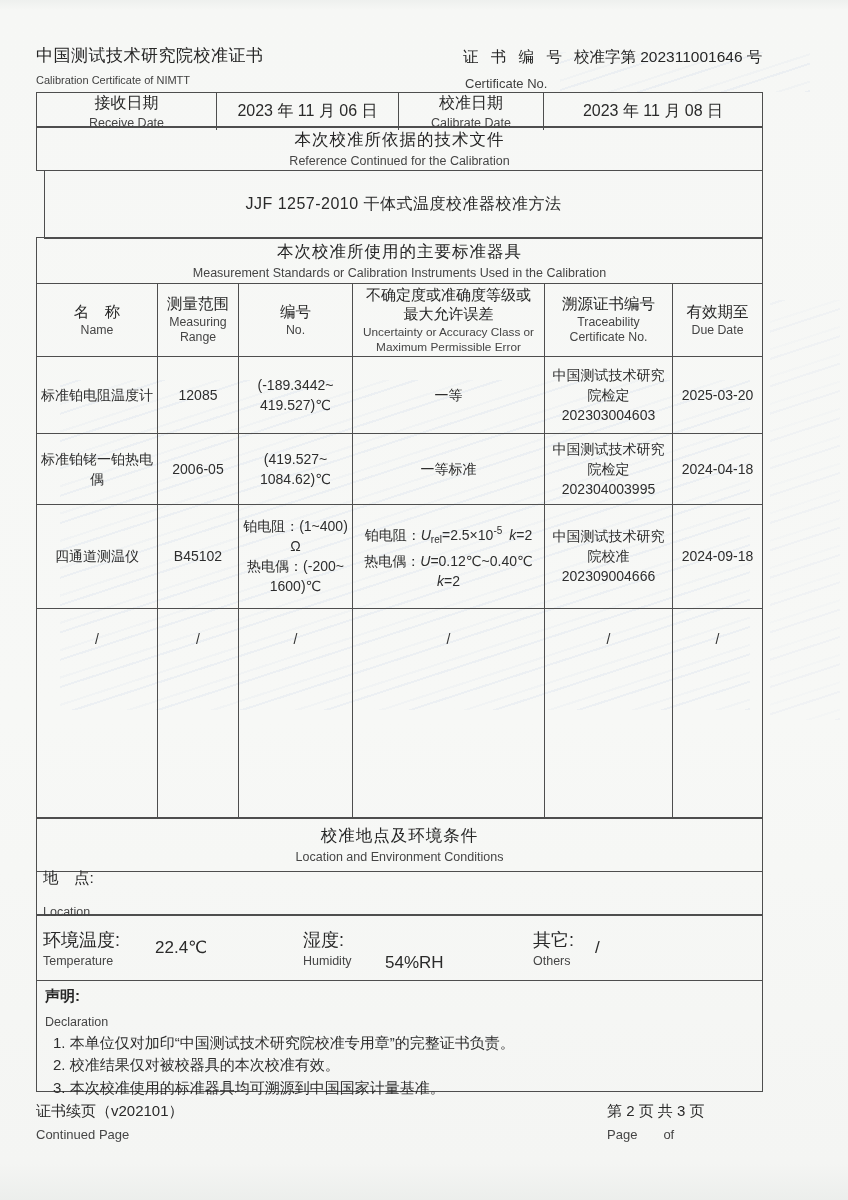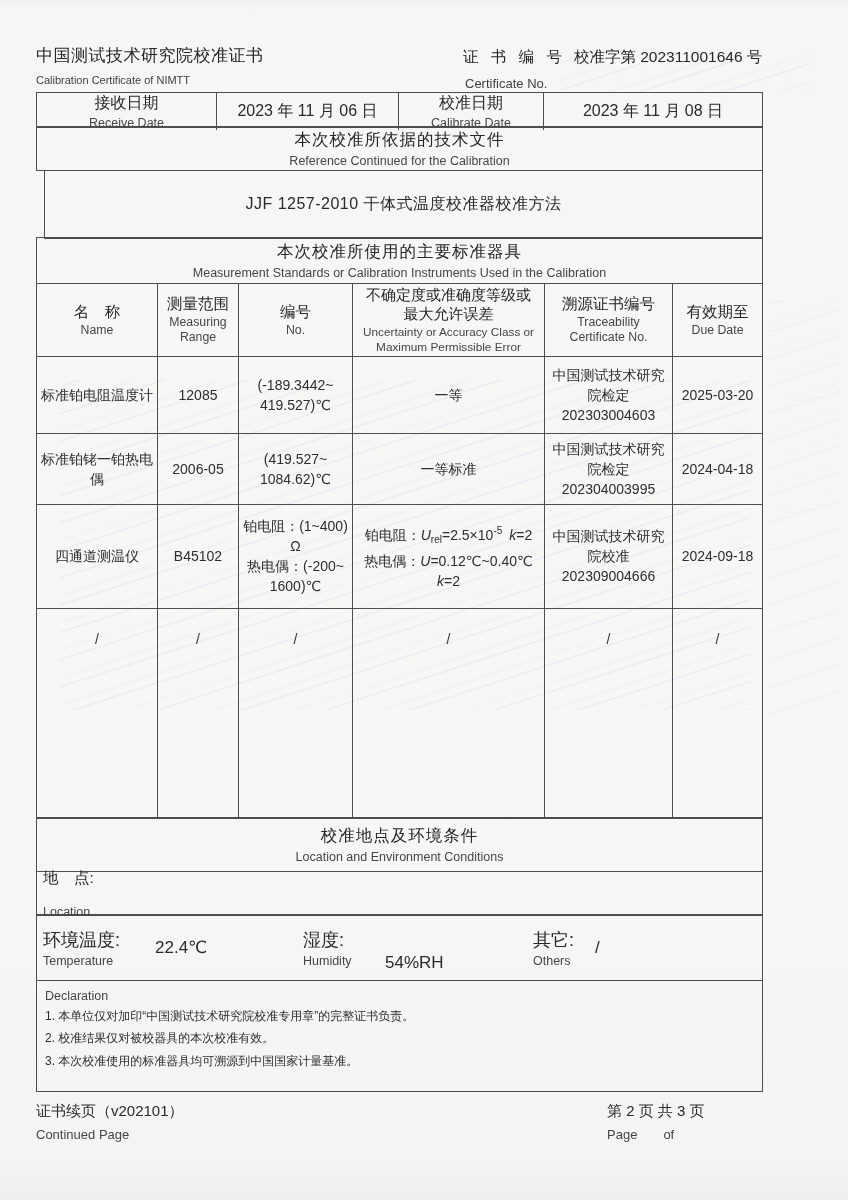--- a/index.html
+++ b/index.html
@@ -95,22 +95,22 @@
   .l1 { margin-left:6px; width:100px; }
   .v1 { margin-left:12px; width:148px; }
   .l2 { width:72px; }
   .v2 { margin-left:10px; width:148px;margin-top:30px; }
   .l3 { width:52px; }
   .v3 { margin-left:10px; }
 
   
   .decl { height:112px; padding:6px 8px; }
   .decl-zh { font-size:15px; font-weight:700; color:#262626; }
-  .decl-en { font-size:12.5px; color:#454545; margin-top:2px; }
-  .decl-item { font-size:12px; color:#2d2d2d; margin-top:5px; line-height:17.5px; }
+  .decl-en { font-size:12.5px; color:#454545; margin-top:9px; }
+  .decl-item { font-size:15px; color:#2d2d2d; margin-top:5px; line-height:17.5px;margin-left:8px; }
 
   
   .footer { display:flex; justify-content:space-between; margin-top:10px; }
   .foot-zh { font-size:15px; color:#2a2a2a; }
   .foot-en { font-size:13px; color:#454545; margin-top:6px; }
   .foot-right { width:156px; }
   .pageof { display:flex; gap:26px; }
 </style>
 </head>
 <body>
@@ -292,20 +292,21 @@
         </div>
         <div class="env-value v2">54%RH</div>
         <div class="env-label l3">
           <div class="lbl-zh">其它:</div>
           <div class="lbl-en">Others</div>
         </div>
         <div class="env-value v3">/</div>
       </div>
 
       <div class="bx decl">
+        <div class="decl-zh">声明:</div>
         <div class="decl-en">Declaration</div>
         <div class="decl-item">1. 本单位仅对加印“中国测试技术研究院校准专用章”的完整证书负责。</div>
         <div class="decl-item">2. 校准结果仅对被校器具的本次校准有效。</div>
         <div class="decl-item">3. 本次校准使用的标准器具均可溯源到中国国家计量基准。</div>
       </div>
 
     </div>
 
     <div class="footer">
       <div>

